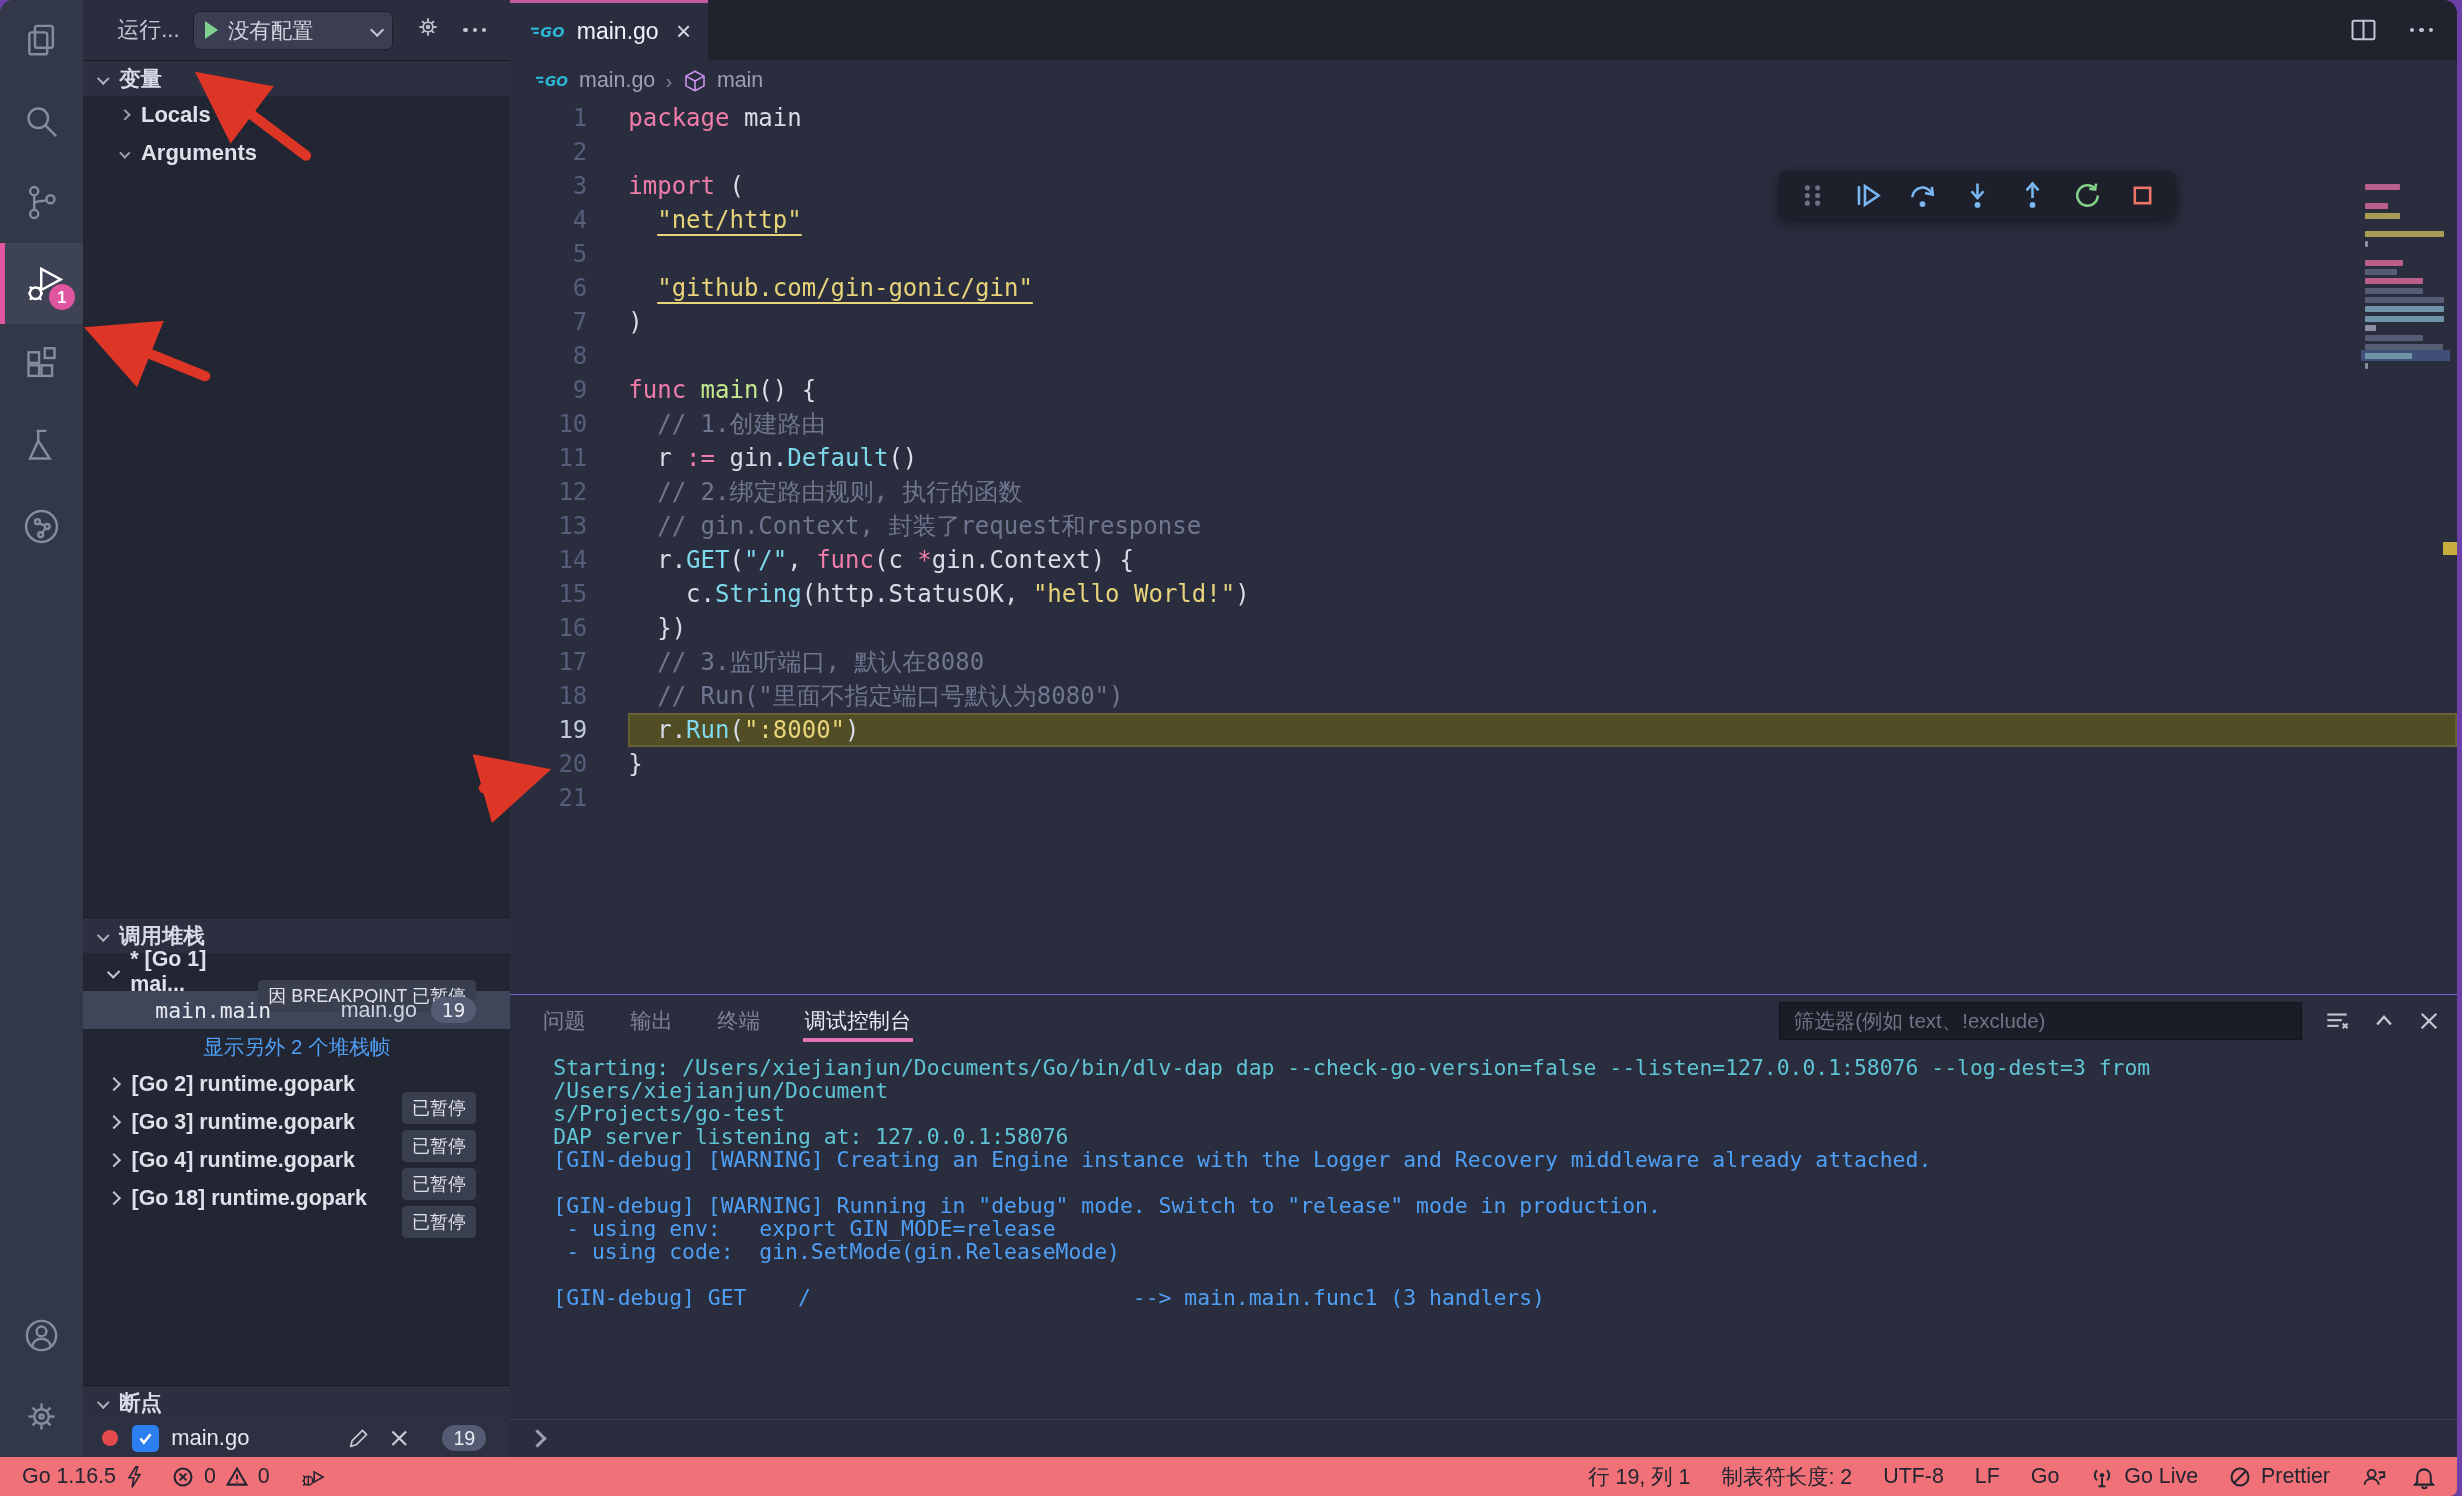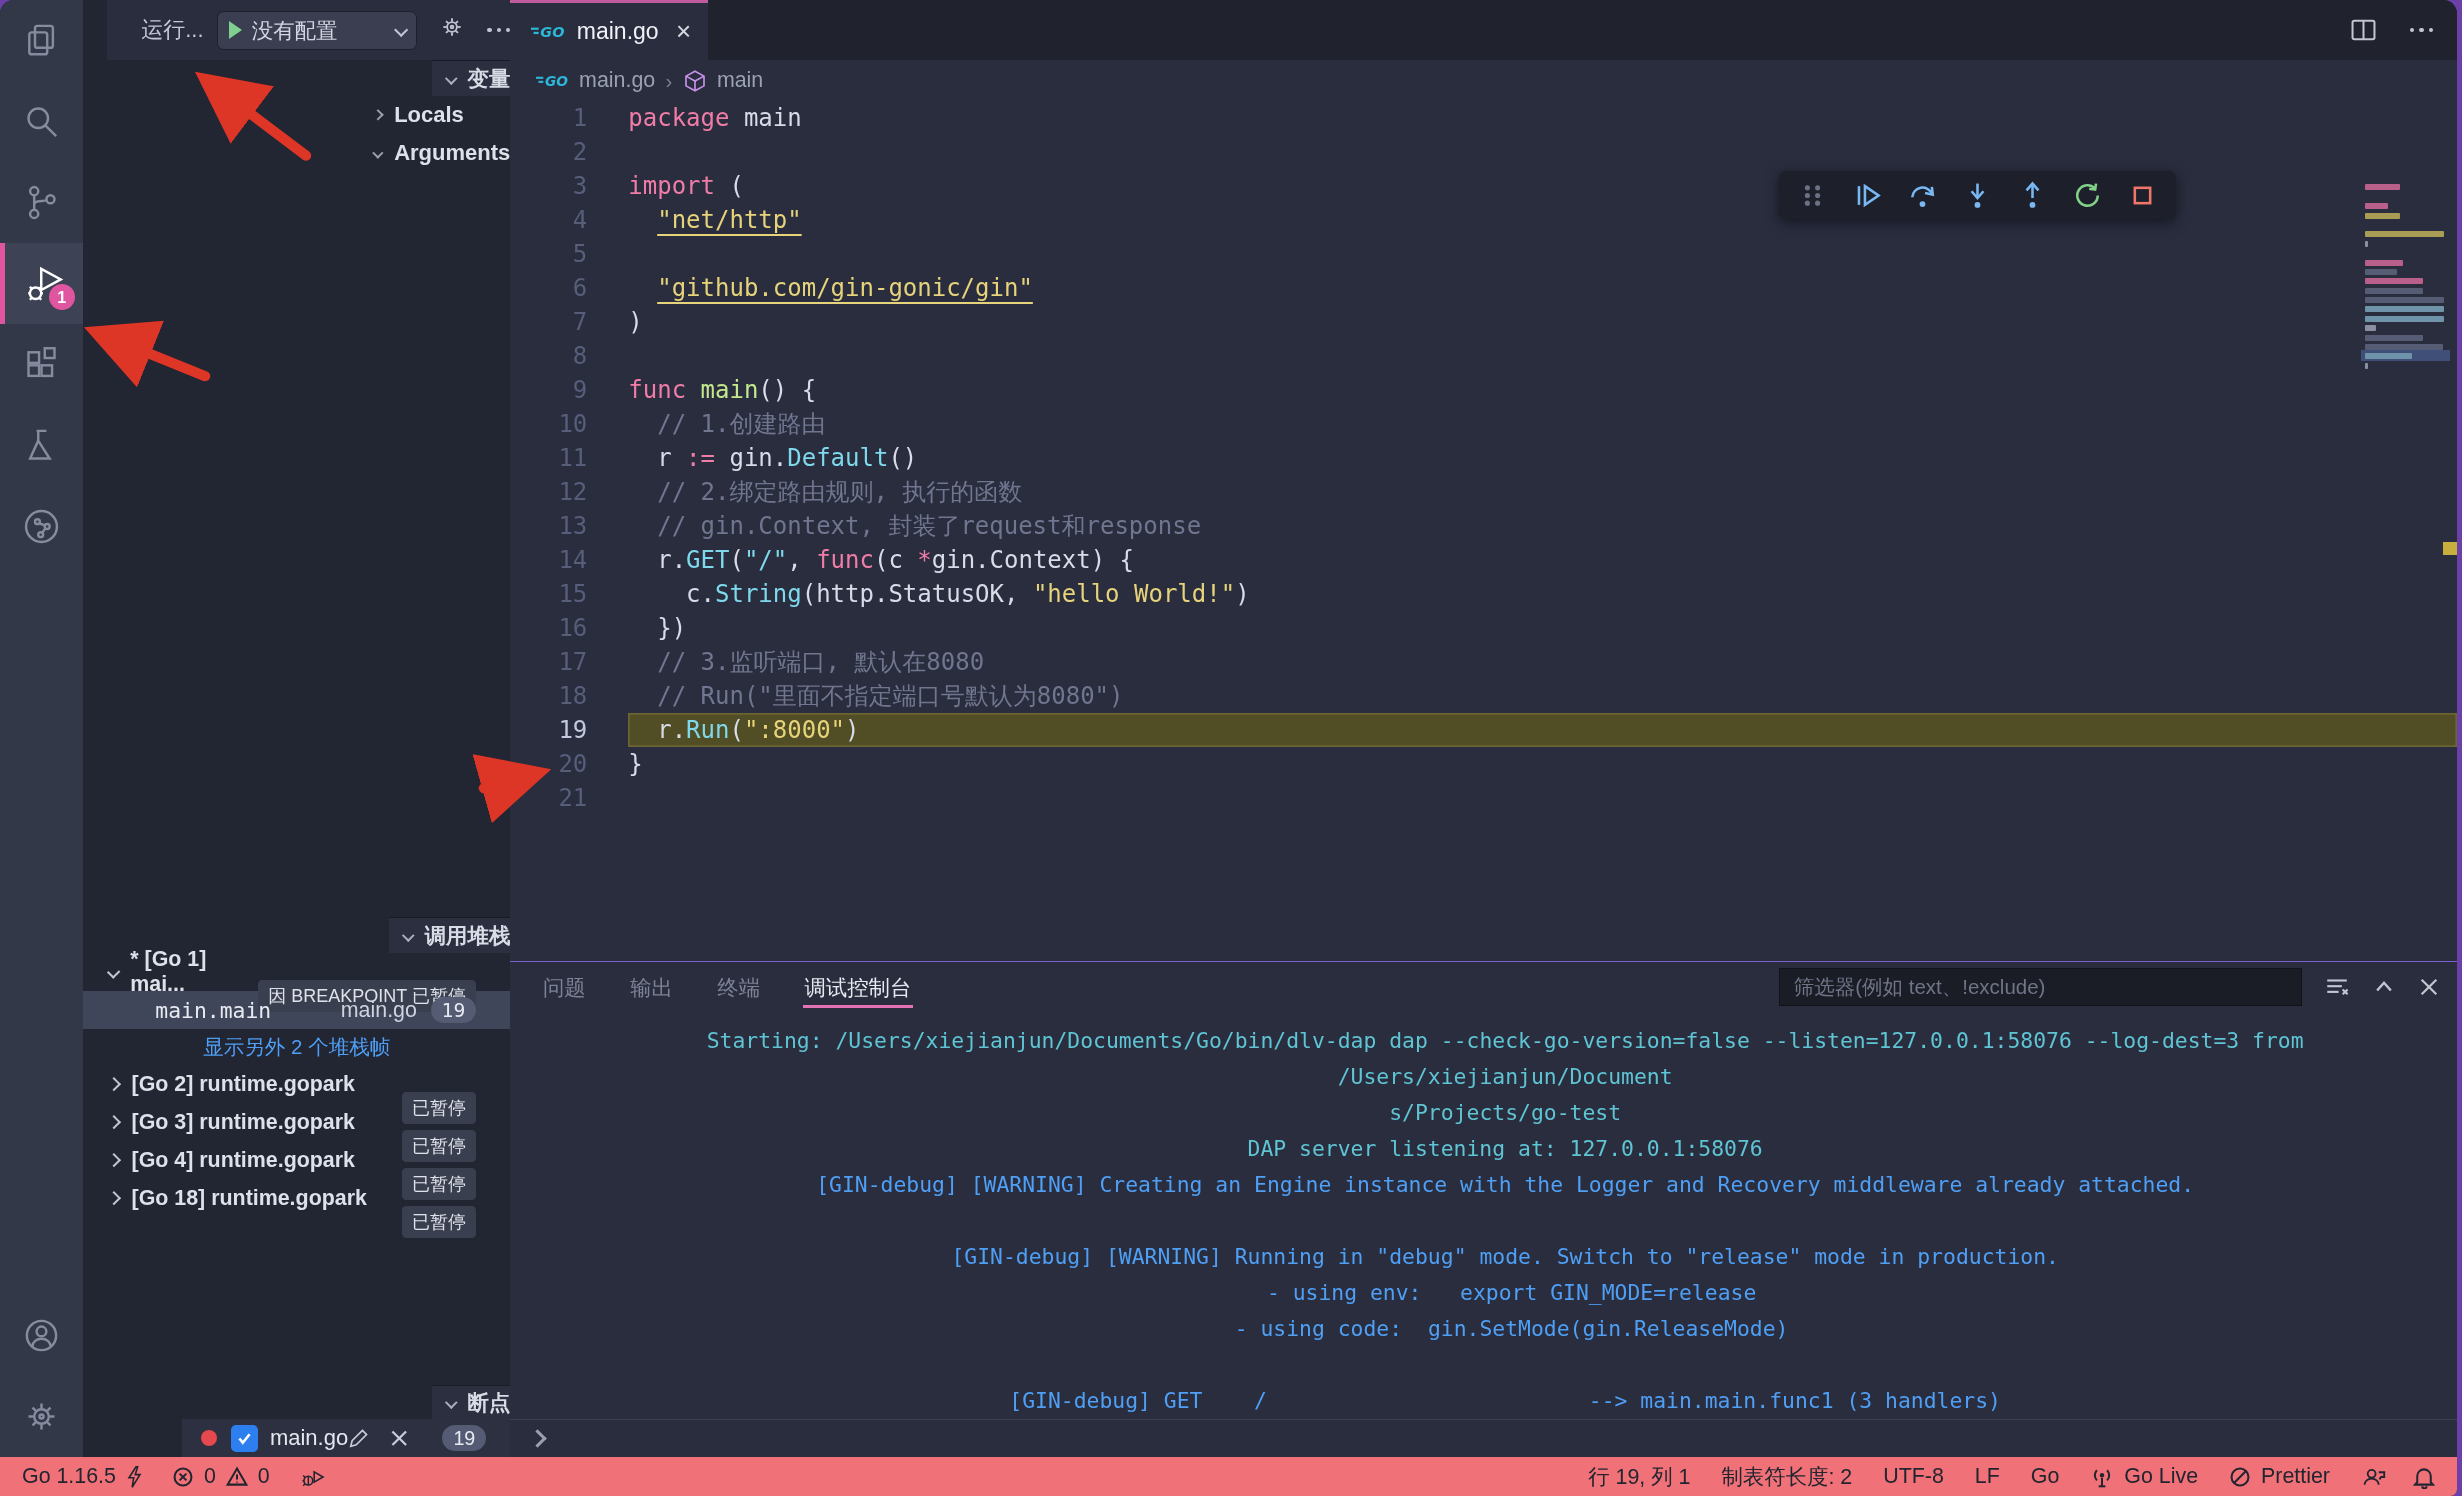--- a/index.html
+++ b/index.html
@@ -24,21 +24,21 @@
   .act-item { height:81px; display:flex; align-items:center; justify-content:center; position:relative; }
   .act-item svg { width:39px; height:39px; stroke:#868c9e; stroke-width:3; fill:none; }
   .act-item.active { background:#3d4255; border-left:5.1px solid #e0559f; }
   .act-item.active svg { stroke:#ffffff; }
   .act-badge { position:absolute; right:8.5px; bottom:13.7px; min-width:26px; height:26px;
     background:#e0559f; color:#fff; border-radius:13px; font-size:16.2px; font-weight:bold;
     display:flex; align-items:center; justify-content:center; padding:0 6px; }
   .act-spacer { flex:1; }
 
   
-  .sidebar { width:436px; background:#222532; display:flex; flex-direction:column; font-size:22px; color:#c9cedb;align-items:flex-end; }
+  .sidebar { width:436px; background:#222532; display:flex; flex-direction:column; font-size:22px; color:#c9cedb; }
   .side-toolbar { flex:0 0 60px; background:#292d3e; display:flex; align-items:center; padding-left:34px; }
   .run-label { color:#c3c8d6; white-space:nowrap; }
   .cfg-box { margin-left:13.7px; width:200px; height:39px; background:#3a3e50; border:0.9px solid #1d1f2a;
     border-radius:6.8px; display:flex; align-items:center; padding:0 10.3px; }
   .play-tri { width:0; height:0; border-left:13.7px solid #7fcf8f; border-top:9.4px solid transparent;
     border-bottom:9.4px solid transparent; margin-right:10.3px; }
   .cfg-label { flex:1; color:#d2d6e2; font-size:21.4px; white-space:nowrap; overflow:hidden; }
   .chev { display:inline-block; width:10.3px; height:10.3px; border-right:2.6px solid #c2c6d2;
     border-bottom:2.6px solid #c2c6d2; transform:rotate(45deg); }
   .chev.right { transform:rotate(-45deg); }
@@ -112,22 +112,22 @@
   
   .panel { flex:0 0 463px; border-top:1.7px solid #7a5fd0; background:#292d3e; display:flex; flex-direction:column; }
   .panel-bar { flex:0 0 51px; display:flex; align-items:center; padding:0 17px 0 31px; }
   .ptab { position:relative; margin-right:41px; font-size:21.4px; color:#7d8296; padding:12px 1.7px; }
   .ptab.active { color:#e8eaf2; }
   .ptab.active::after { content:""; position:absolute; left:0; right:0; bottom:3.4px; height:3.4px; background:#e473b5; }
   .filter-input { margin-left:auto; width:523px; height:38px; background:#1a1d26; border:0.9px solid #11131b;
     color:#6f7488; font-size:20.5px; display:flex; align-items:center; padding:0 13.7px; }
   .panel-icons { display:flex; align-items:center; gap:22px; margin-left:22px; color:#c2c6d2; }
 
-  .console { flex:1 1 auto; padding:10.3px 0 0 43px; font-size:21.4px; line-height:36px;
-    font-family:"DejaVu Sans Mono",monospace; white-space:pre-wrap;text-align:center; }
+  .console { flex:1 1 auto; padding:10.3px 0 0 43px; font-size:21.4px; line-height:23px;
+    font-family:"DejaVu Sans Mono",monospace; white-space:pre-wrap; }
   .teal{color:#5fc4d3} .blue{color:#4f9ff5}
   .console-input { flex:0 0 38px; border-top:0.9px solid #3c4050; display:flex; align-items:center; padding-left:20.5px; }
 
   
   .statusbar { flex:0 0 39px; background:#f07178; color:#22252f; font-size:21.4px;
     display:flex; align-items:center; padding:0 22px; }
   .sb-item { display:flex; align-items:center; gap:10px; margin-right:29px; white-space:nowrap; }
   .sb-right { margin-left:auto; display:flex; align-items:center; }
   .sb-right .sb-item { margin-right:0; margin-left:31px; }
   .statusbar svg { stroke:#22252f; fill:none; stroke-width:2.4; }

